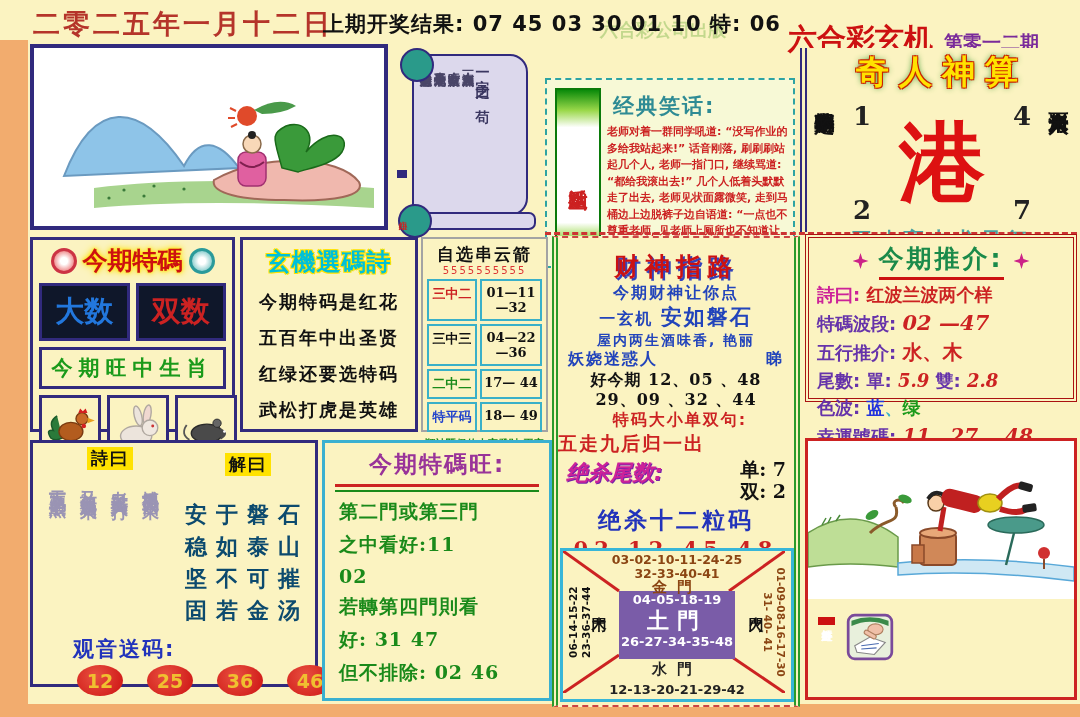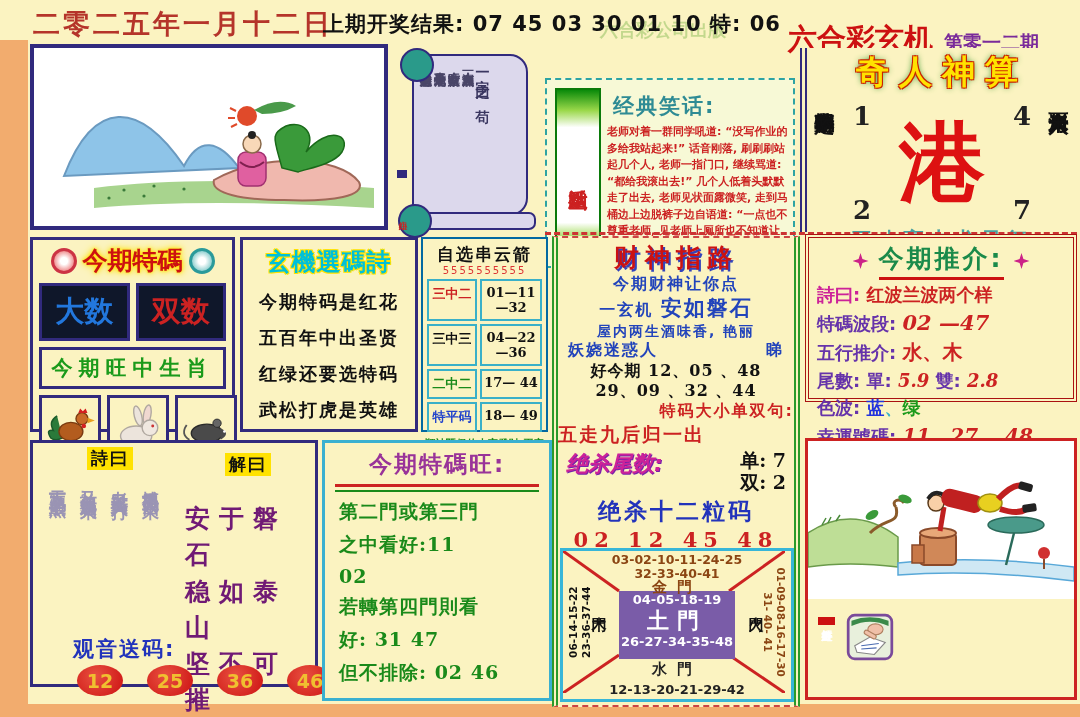--- a/index.html
+++ b/index.html
@@ -47,31 +47,31 @@
   .eye.teal{border:3px solid #2a9a9a;background:radial-gradient(circle,#fff 25%,#8cc 75%);}
   .sp-row{display:flex;margin:6px 6px 0 6px;gap:6px;}
   .sp-box{flex:1;border:3px solid #312a7d;text-align:center;font-size:29px;font-weight:bold;padding:6px 0;background:#0f172a;}
   .sp-zodiac{margin:6px 6px 0 6px;border:3px solid #312a7d;text-align:center;font-size:21px;font-weight:bold;color:#1a9a1a;letter-spacing:6px;padding:4px 0;}
   .sp-animals{display:flex;margin:6px 6px 6px 6px;gap:6px;}
   .sp-animal{flex:1;border:3px solid #312a7d;height:56px;display:flex;align-items:center;justify-content:center;background:#FBF3C1;}
   
   .mp-title{font-size:24px;font-weight:bold;color:#00c0d8;text-align:center;margin-top:6px;letter-spacing:1px;text-shadow:1px 1px 0 #ffe200,-1px -1px 0 #ffe200,1px -1px 0 #ffe200,-1px 1px 0 #ffe200;}
   .mp-line{font-size:18px;font-weight:bold;color:#111;text-align:center;margin-top:12px;letter-spacing:2px;font-family:"DejaVu Serif",serif;}
   
-  .ar{border:2px solid #0369a1;}
+  .ar{border:2px solid #a3a3a3;}
   .ar-title{font-size:17px;font-weight:bold;color:#111;text-align:center;margin-top:4px;letter-spacing:2px;}
   .ar-dec{font-size:10px;color:#dd3333;text-align:center;letter-spacing:2px;line-height:1;}
   .ar-row{display:flex;margin:3px 4px 0 4px;gap:3px;}
   .ar-lab{width:46px;border:2px solid #3ab0c8;text-align:center;font-size:13px;font-weight:bold;padding:4px 0;background:#FBF3C1;}
   .ar-val{flex:1;border:2px solid #3ab0c8;text-align:center;font-size:13px;font-weight:bold;color:#111;padding:4px 0;font-family:"DejaVu Serif",serif;}
   .ar-bless{font-size:10.5px;font-weight:bold;color:#1a8a1a;text-align:center;margin-top:5px;}
   .c-red{color:#cc2222;} .c-black{color:#111;} .c-green{color:#1a8a1a;} .c-blue{color:#2244cc;}
   
   .cs{border-left:6px double #2a9a2a;border-right:6px double #2a9a2a;border-top:2px dashed #cc4444;border-bottom:2px dashed #cc4444;}
-  .cs-title{font-size:25px;font-weight:bold;color:#cc1111;text-align:center;margin-top:3px;letter-spacing:6px;text-shadow:2px 2px 0 #3344bb;}
+  .cs-title{font-size:25px;font-weight:bold;color:#cc1111;text-align:center;margin-top:12px;letter-spacing:6px;text-shadow:2px 2px 0 #3344bb;}
   .cs-blue{font-size:16px;font-weight:bold;color:#2244bb;text-align:center;letter-spacing:2px;line-height:1.3;}
   .cs-black{font-size:16px;font-weight:bold;color:#111;text-align:center;font-family:"DejaVu Serif",serif;letter-spacing:1px;line-height:1.25;}
   .cs-red{font-size:16px;font-weight:bold;color:#cc2222;letter-spacing:2px;line-height:1.3;}
   .tailrow{display:flex;align-items:flex-start;margin:2px 8px 0 8px;}
   .tail-label{font-size:22px;font-weight:bold;color:#cc2299;font-style:italic;text-shadow:1px 1px 0 #7722aa;}
   .tailvals{margin-left:auto;text-align:left;font-size:19px;font-weight:bold;color:#111;font-family:"DejaVu Serif",serif;line-height:1.2;}
   .kill-title{font-size:23px;font-weight:bold;color:#2233bb;text-align:center;letter-spacing:3px;margin-top:2px;}
   .kill-row{font-size:21px;font-weight:bold;color:#cc2222;text-align:center;font-family:"DejaVu Serif",serif;letter-spacing:6px;line-height:1.25;}
   
   .gates{position:absolute;left:2px;bottom:3px;width:228px;height:148px;border:3px solid #38b6d8;background:#FBF3C1;}
@@ -95,21 +95,21 @@
   .sparkle{width:16px;height:16px;background:#cc2288;clip-path:polygon(50% 0,62% 38%,100% 50%,62% 62%,50% 100%,38% 62%,0 50%,38% 38%);}
   .rec-row{margin:3px 8px 0 8px;font-size:18px;font-weight:bold;white-space:nowrap;}
   .rec-lab{color:#6633aa;}
   .rec-val{color:#cc2222;font-family:"DejaVu Serif",serif;}
   .rec-val.it{font-style:italic;}
   
   .ylab{display:inline-block;background:#ffe200;color:#111;font-size:17px;font-weight:bold;padding:0 4px;letter-spacing:2px;}
   .poem-cols{position:absolute;left:16px;top:34px;height:150px;display:flex;gap:14px;}
   .poem-cols .vcol{font-size:17px;font-weight:bold;color:#9a94b4;line-height:1;letter-spacing:2px;}
   .jie-lines{position:absolute;left:152px;top:58px;}
-  .jie-lines div{font-size:25px;font-weight:bold;color:#701a75;letter-spacing:9px;line-height:1.45;font-family:Liberation Serif, serif;}
+  .jie-lines div{font-size:22px;font-weight:bold;color:#0c4a6e;letter-spacing:9px;line-height:1.45;font-family:Liberation Mono, monospace;}
   .guanyin{position:absolute;left:40px;top:192px;font-size:21px;font-weight:bold;color:#2233bb;letter-spacing:2px;}
   .balls{position:absolute;left:44px;top:222px;display:flex;gap:24px;}
   .ball{width:46px;height:31px;background:radial-gradient(circle at 40% 35%,#e85040,#cc1111);border-radius:50%;display:flex;align-items:center;justify-content:center;color:#f0c030;font-size:19px;font-weight:bold;}
   
   .hot{border:3px solid #3ab0d0;}
   .hot-title{font-size:23px;font-weight:bold;color:#993399;text-align:center;margin-top:6px;letter-spacing:2px;}
   .hot-hr1{height:3px;background:#cc2222;margin:4px 10px 0 10px;}
   .hot-hr2{height:2px;background:#1a8a1a;margin:3px 10px 0 10px;}
   .hot-line{font-size:19px;font-weight:bold;color:#1a8a1a;margin:7px 0 0 14px;font-family:"DejaVu Serif",serif;letter-spacing:1px;}
   
@@ -287,21 +287,21 @@
   </div>
 
   <div class="panel cs" style="left:552px;top:236px;width:248px;height:471px;">
     <div class="cs-title">财神指路</div>
     <div class="cs-blue">今期财神让你点</div>
     <div class="cs-blue"><span>一玄机</span> <span style="font-size:21px;">安如磐石</span></div>
     <div class="cs-blue" style="font-size:14px;">屋内两生酒味香, 艳丽</div>
     <div class="cs-blue" style="text-align:left;padding:0 10px;"><span>妖娆迷惑人</span><span style="float:right;">睇</span></div>
     <div class="cs-black">好今期 12、05 、48</div>
     <div class="cs-black">29、09 、32 、44</div>
-    <div class="cs-red" style="text-align:right;padding-left:8px;">特码大小单双句:</div>
+    <div class="cs-red" style="text-align:center;padding-left:8px;">特码大小单双句:</div>
     <div class="cs-red" style="font-size:19px;">五走九后归一出</div>
     <div class="tailrow">
       <span class="tail-label">绝杀尾数:</span>
       <span class="tailvals">
         <div>单: 7</div>
         <div>双: 2</div>
       </span>
     </div>
     <div class="kill-title">绝杀十二粒码</div>
     <div class="kill-row">02 12 45 48</div>

